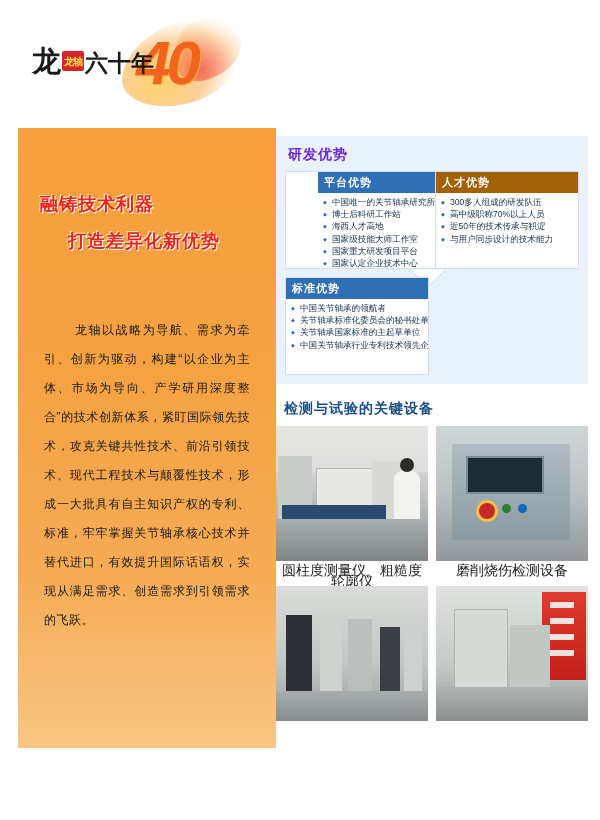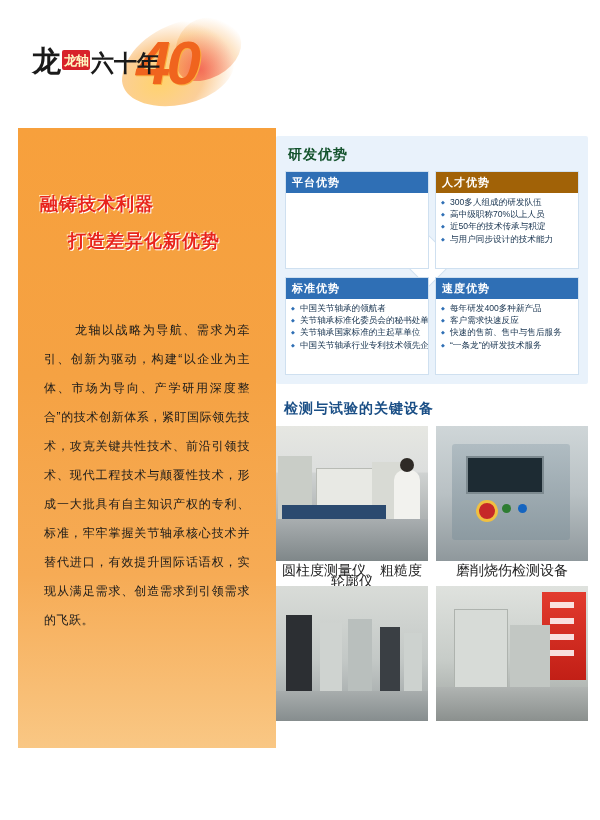--- a/index.html
+++ b/index.html
@@ -77,22 +77,22 @@
     font-size: 29px;
     font-weight: bold;
     color: #1a1a1a;
     letter-spacing: 0px;
     line-height: 34px;
     white-space: nowrap;
   }
   .logo-cn .red-seal {
     display: inline-block;
     background: #d8232a;
-    color: #fef9c3;
-    font-size: 13px;
+    color: #fde047;
+    font-size: 10px;
     line-height: 15px;
     padding: 3px 2px 2px 2px;
     vertical-align: 6px;
     margin: 0 1px;
     border-radius: 2px;
     letter-spacing: -1px;
     font-weight: bold;
   }
   .logo-cn .yr {
     font-size: 23px;
@@ -151,32 +151,32 @@
     background: #e9f2fb;
     border-radius: 2px;
     overflow: hidden;
   }
   .rd-title {
     position: absolute;
     left: 12px;
     top: 10px;
     font-size: 14px;
     font-weight: bold;
-    color: #14532d;
+    color: #6d28d9;
     letter-spacing: 1px;
   }
   .quad {
     position: absolute;
     width: 142px;
     height: 96px;
     background: #ffffff;
     box-shadow: 0 0 0 1px #cfe0f0;
     overflow: hidden;
   }
-  .quad.q1 { left: 10px;  top: 36px; }
+  .quad.q1 { left: 10px;  top: 36px; padding-left: 32px; }
   .quad.q2 { left: 160px; top: 36px; }
   .quad.q3 { left: 10px;  top: 142px; }
   .quad.q4 { left: 160px; top: 142px; }
   .quad-head {
     font-size: 11px;
     font-weight: bold;
     color: #ffffff;
     background: #2f6fb5;
     padding: 3px 6px;
     letter-spacing: 1px;
@@ -331,20 +331,28 @@
     <div class="left-body">龙轴以战略为导航、需求为牵引、创新为驱动，构建“以企业为主体、市场为导向、产学研用深度整合”的技术创新体系，紧盯国际领先技术，攻克关键共性技术、前沿引领技术、现代工程技术与颠覆性技术，形成一大批具有自主知识产权的专利、标准，牢牢掌握关节轴承核心技术并替代进口，有效提升国际话语权，实现从满足需求、创造需求到引领需求的飞跃。</div>
   </div>
 
   <div class="right-col">
     <div class="rd-panel">
       <div class="rd-title">研发优势</div>
       <div class="diamond"></div>
 
       <div class="quad q1">
         <div class="quad-head">平台优势</div>
+        <ul>
+          <li>中国唯一的关节轴承研究所</li>
+          <li>博士后科研工作站</li>
+          <li>海西人才高地</li>
+          <li>国家级技能大师工作室</li>
+          <li>国家重大研发项目平台</li>
+          <li>国家认定企业技术中心</li>
+        </ul>
       </div>
 
       <div class="quad q2">
         <div class="quad-head">人才优势</div>
         <ul>
           <li>300多人组成的研发队伍</li>
           <li>高中级职称70%以上人员</li>
           <li>近50年的技术传承与积淀</li>
           <li>与用户同步设计的技术能力</li>
         </ul>
@@ -353,29 +361,20 @@
       <div class="quad q3">
         <div class="quad-head">标准优势</div>
         <ul>
           <li>中国关节轴承的领航者</li>
           <li>关节轴承标准化委员会的秘书处单位</li>
           <li>关节轴承国家标准的主起草单位</li>
           <li>中国关节轴承行业专利技术领先企业</li>
         </ul>
       </div>
 
-      <div class="quad q4">
-        <div class="quad-head">速度优势</div>
-        <ul>
-          <li>每年研发400多种新产品</li>
-          <li>客户需求快速反应</li>
-          <li>快速的售前、售中与售后服务</li>
-          <li>“一条龙”的研发技术服务</li>
-        </ul>
-      </div>
     </div>
   </div>
 
   <div class="equip">
     <div class="equip-title">检测与试验的关键设备</div>
     <div class="photo-grid">
 
       <div class="photo-cell p1">
         <div class="photo ph1">
           <div class="cab"></div>

